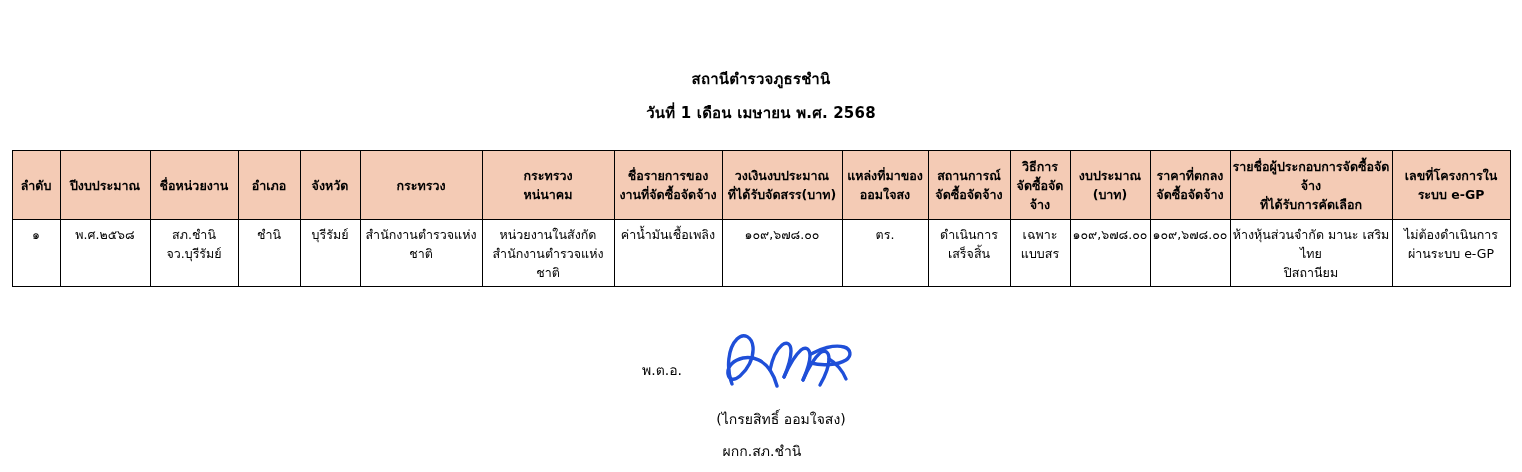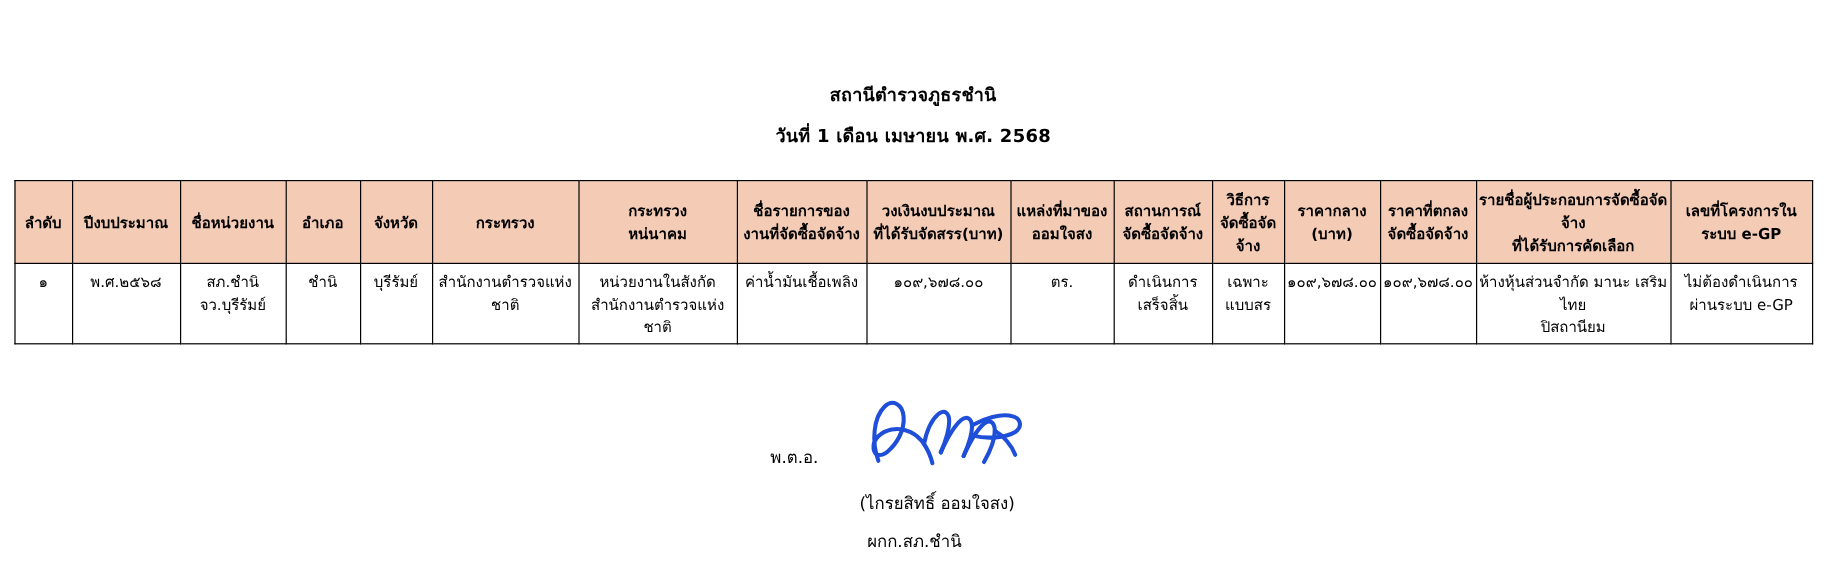--- a/index.html
+++ b/index.html
@@ -65,21 +65,21 @@
   .signature-block {
     position: absolute;
     left: 0;
     right: 0;
     top: 330px;
     text-align: center;
   }
   .sig-row {
     display: flex;
     justify-content: center;
-    align-items: flex-end;
+    align-items: center;
   }
   .rank {
     font-size: 14px;
     padding-top: 18px;
     padding-right: 28px;
     font-weight: normal;
   }
   .sig-svg {
     width: 170px;
     height: 62px;
@@ -188,21 +188,21 @@
             </div>
           </th>
           <th>
             <div class="cell-lines">
               <div>วิธีการ</div>
               <div>จัดซื้อจัดจ้าง</div>
             </div>
           </th>
           <th>
             <div class="cell-lines">
-              <div>ราคากลาง</div>
+              <div>งบประมาณ</div>
               <div>(บาท)</div>
             </div>
           </th>
           <th>
             <div class="cell-lines">
               <div>ราคาที่ตกลง</div>
               <div>จัดซื้อจัดจ้าง</div>
             </div>
           </th>
           <th>

